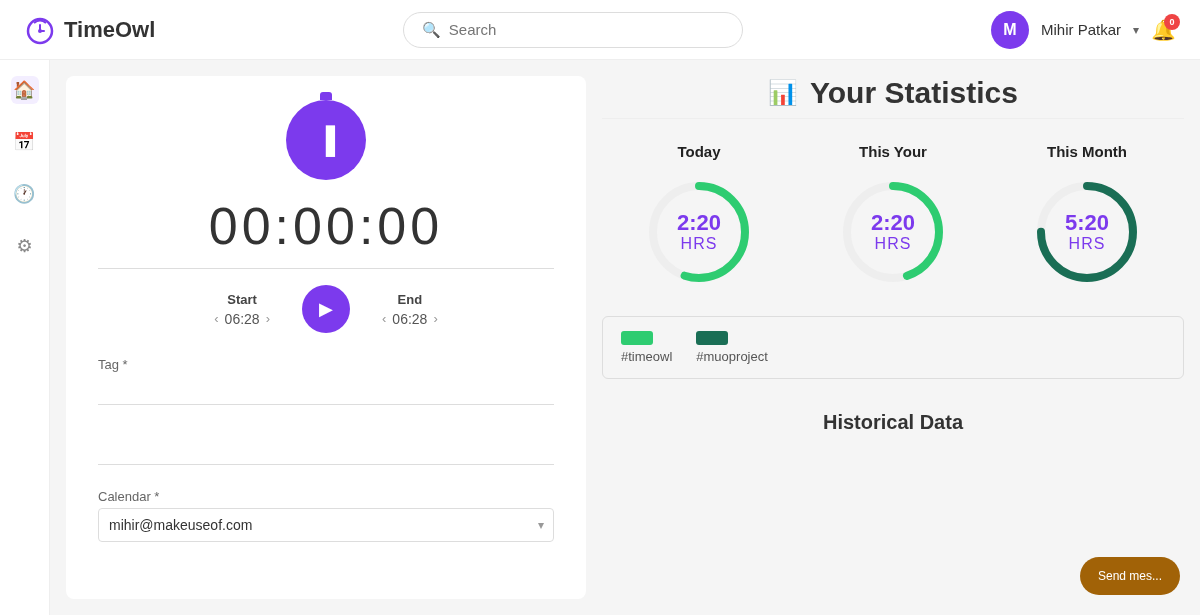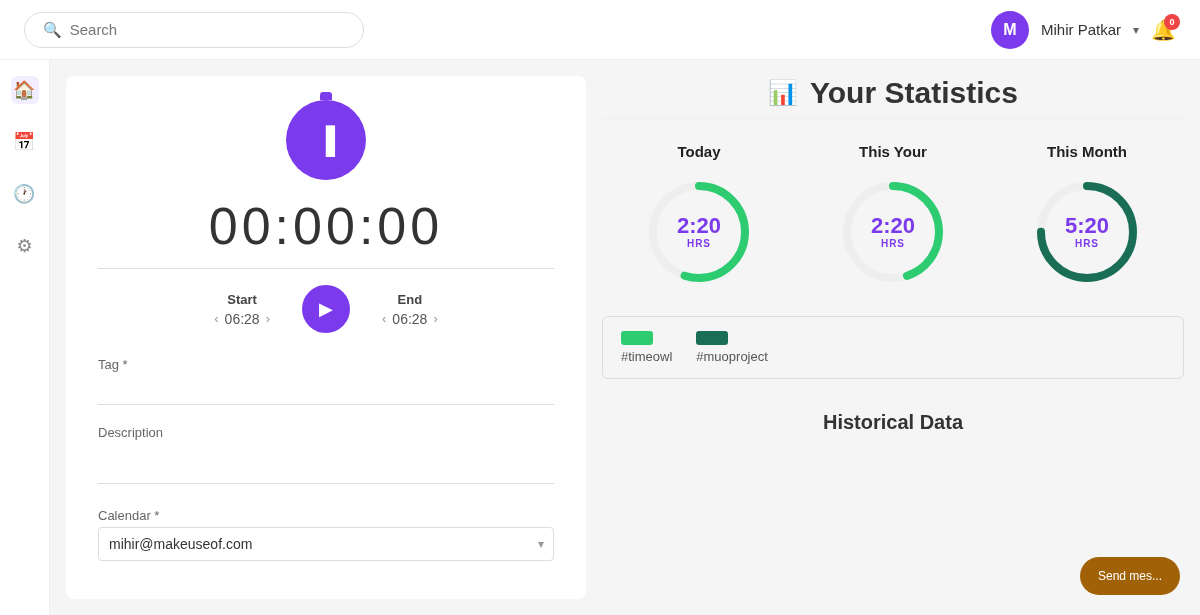--- a/index.html
+++ b/index.html
@@ -61,41 +61,51 @@
     .stats-divider { border: none; border-top: 1.5px solid #eee; margin-bottom: 24px; }
     .stats-circles { display: flex; justify-content: space-around; margin-bottom: 24px; }
     .stat-item { display: flex; flex-direction: column; align-items: center; gap: 12px; }
     .stat-period { font-size: 15px; font-weight: 700; color: #222; }
     .circle-chart { position: relative; width: 120px; height: 120px; }
     .circle-chart svg { width: 120px; height: 120px; transform: rotate(-90deg); }
     .circle-bg { fill: none; stroke: #eee; stroke-width: 8; }
     .circle-progress { fill: none; stroke-width: 8; stroke-linecap: round; }
     .circle-center { position: absolute; top: 50%; left: 50%; transform: translate(-50%, -50%); text-align: center; }
     .circle-value { font-size: 22px; font-weight: 700; color: #7c3aed; line-height: 1.1; }
-    .circle-unit { font-size: 10px; color: #7c3aed; font-weight: 700; letter-spacing: 1px; }
+    .circle-unit { font-size: 16px; color: #7c3aed; font-weight: 400; letter-spacing: 1px; }
 
     
     .legend-box { border: 1px solid #ddd; border-radius: 6px; padding: 14px 18px; margin-bottom: 32px; display: flex; gap: 24px; align-items: flex-start; }
     .legend-item { display: flex; flex-direction: column; gap: 4px; }
     .legend-color-row { display: flex; align-items: center; gap: 8px; }
     .legend-dot { width: 32px; height: 14px; border-radius: 3px; }
     .legend-label { font-size: 13px; color: #555; }
 
     
     .historical-title { font-size: 20px; font-weight: 600; color: #333; text-align: center; margin-top: 24px; }
 
     
     .chat-btn { position: fixed; bottom: 20px; right: 20px; background: #a16207; color: #fff; border: none; border-radius: 24px; padding: 12px 18px; font-size: 12px; cursor: pointer; font-weight: 500; }
   </style>
 </head>
 <body>
 
 <div class="app">
 
   <div class="header">
+    <div class="logo">
+      <svg class="logo-icon" viewBox="0 0 32 32" fill="none" xmlns="http://www.w3.org/2000/svg">
+        <circle cx="16" cy="17" r="12" stroke="#7c3aed" stroke-width="2.5" fill="white"></circle>
+        <path d="M10 9 Q16 4 22 9" stroke="#7c3aed" stroke-width="2" fill="none"></path>
+        <circle cx="16" cy="17" r="2" fill="#7c3aed"></circle>
+        <line x1="16" y1="17" x2="16" y2="11" stroke="#7c3aed" stroke-width="2" stroke-linecap="round"></line>
+        <line x1="16" y1="17" x2="20" y2="17" stroke="#7c3aed" stroke-width="2" stroke-linecap="round"></line>
+      </svg>
+      <span>TimeOwl</span>
+    </div>
 
     <div class="search-bar">
       <span style="color:#aaa; font-size:15px;">🔍</span>
       <input type="text" placeholder="Search" style="">
     </div>
 
     <div class="user-area">
       <div class="avatar">M</div>
       <span class="username">Mihir Patkar</span>
       <span class="chevron-down">▾</span>
@@ -149,21 +159,20 @@
             </div>
           </div>
         </div>
 
         <div class="form-group">
           <label class="form-label">Tag *</label>
           <input class="form-input" type="text" style="">
         </div>
 
         <div class="form-group">
-          <label class="form-label">Description</label>
           <textarea class="form-textarea" style=""></textarea>
         </div>
 
         <div class="form-group">
           <label class="form-label">Calendar *</label>
           <div class="form-select-wrapper">
             <select class="form-select">
               <option>mihir@makeuseof.com</option>
             </select>
             <span class="select-arrow">▾</span>

